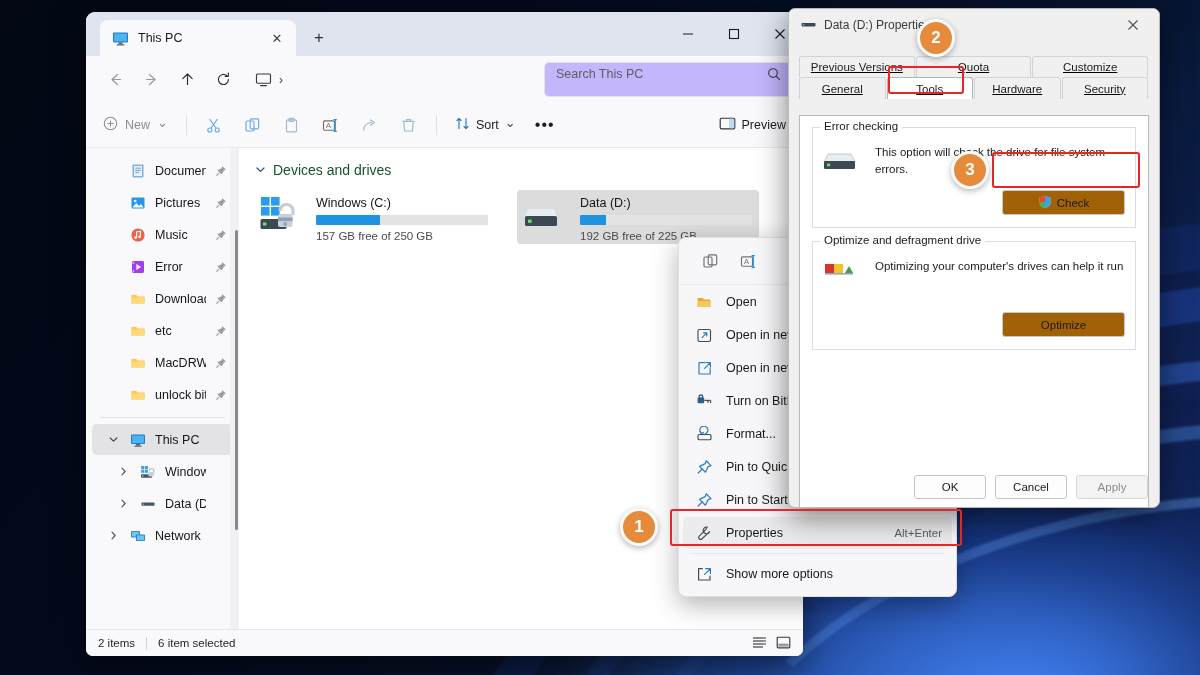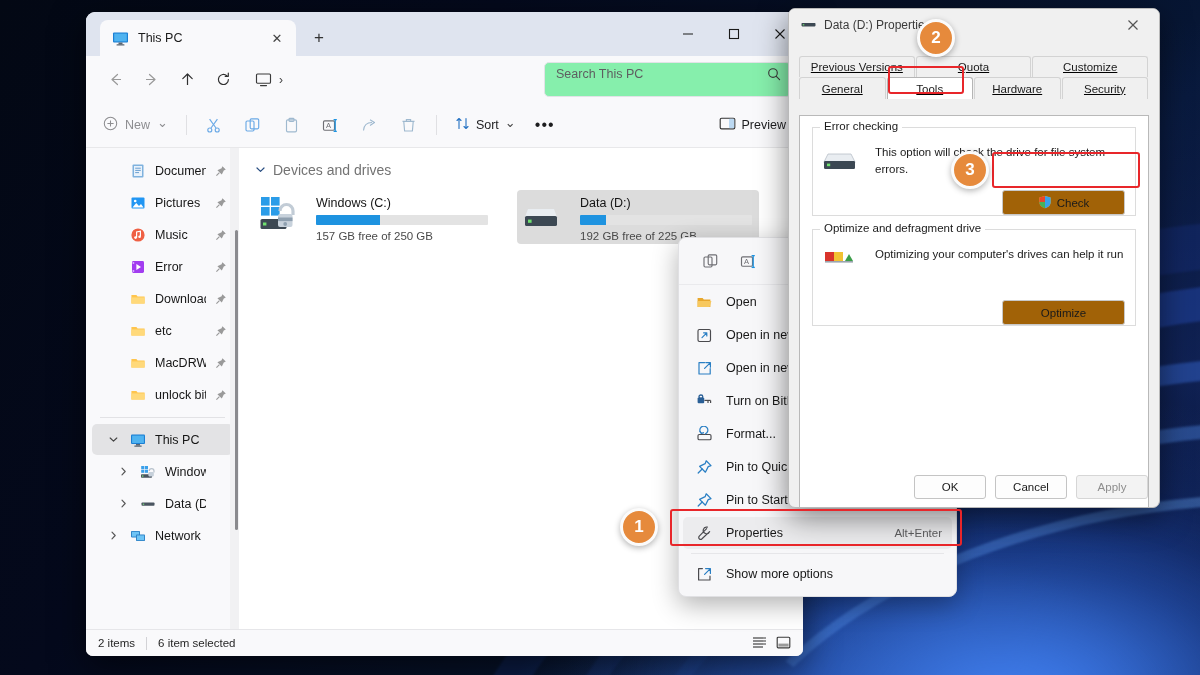--- a/index.html
+++ b/index.html
@@ -101,21 +101,21 @@
   }
   .navbtn.dim { color: #9a9a9a; }
   .navbtn.dark { color: #303030; }
   .crumbbar {
     flex: 1; height: 32px; margin: 0 6px; display: flex; align-items: center;
     gap: 2px; padding: 0 6px; border-radius: 5px;
   }
   .crumb-icon { width: 19px; height: 19px; display: flex; align-items: center; justify-content: center; color: #3a3a3a;}
   .crumb-sep { color: #444; font-size: 12px; padding: 0 4px; }
   .searchbox {
-    width: 247px; height: 35px; background: #86efac; border: 1px solid #e2e3e7;
+    width: 247px; height: 35px; background: #c4b5fd; border: 1px solid #e2e3e7;
     border-radius: 5px; display: flex; align-items: center; padding: 0 9px 12px 11px;
     font-size: 12.5px; color: #5e5e60;
   }
   .searchbox .sb-text { flex: 1; }
   .searchbox .sb-icon { color: #3c3c3c; display: flex; }
 
   .toolbar {
     height: 45px; background: #f9f9fb; display: flex; align-items: center;
     padding: 0 8px; gap: 3px; flex: none;
     border-bottom: 1px solid #e8e8ea;
@@ -161,21 +161,21 @@
     background: #8a8a8e; border-radius: 2px;
   }
   .side-track {
     position: absolute; right: 0px; top: 0; width: 9px; bottom: 0;
     background: #f1f1f3;
   }
 
   
   .content { flex: 1; background: #ffffff; padding: 14px 0 0 14px; position: relative; }
   .group-head {
-    display: flex; align-items: center; gap: 7px; font-size: 14px; color: #737373;
+    display: flex; align-items: center; gap: 7px; font-size: 14px; color: #14532d;
     margin-bottom: 12px; padding-left: 2px;
   }
   .group-chev { font-size: 10px; color: #2a4f82; }
   .drives { display: flex; gap: 22px; }
   .drive {
     width: 242px; height: 54px; display: flex; gap: 10px; padding: 5px 7px;
     border-radius: 4px; align-items: flex-start;
   }
   .drive.selected { background: #dcdcdc; }
   .drive-icon { width: 46px; height: 44px; flex: none; position: relative; }
@@ -238,21 +238,21 @@
     border: 1px solid #d3d3d3; border-bottom: none; border-radius: 3px 3px 0 0;
     margin-right: 1px; white-space: nowrap;
   }
   .tabrow.row2 .ptab { height: 22px; }
   .ptab.active { background: #ffffff; border-color: #b5b5b5; position: relative; z-index: 3; }
   .tabpanel {
     margin: 0 10px; background: #ffffff; border: 1px solid #b9b9b9;
     height: 398px; position: relative; padding: 11px 12px 0 12px;
   }
   .fieldset {
-    border: 1px solid #dcdcdc; position: relative; padding: 16px 10px 0 10px;
+    border: 1px solid #dcdcdc; position: relative; padding: 16px 10px 12px 10px;
     margin-bottom: 13px;
   }
   .fs-legend {
     position: absolute; top: -8px; left: 7px; background: #ffffff;
     padding: 0 4px; font-size: 11.5px; color: #1a1a1a;
   }
   .fs-row { display: flex; gap: 10px; align-items: flex-start; }
   .fs-icon { width: 42px; flex: none; padding-top: 2px; }
   .fs-text { flex: 1; font-size: 11.5px; color: #1a1a1a; line-height: 1.45; }
   .fs-btnrow { display: flex; justify-content: flex-end; margin-top: 12px; }

